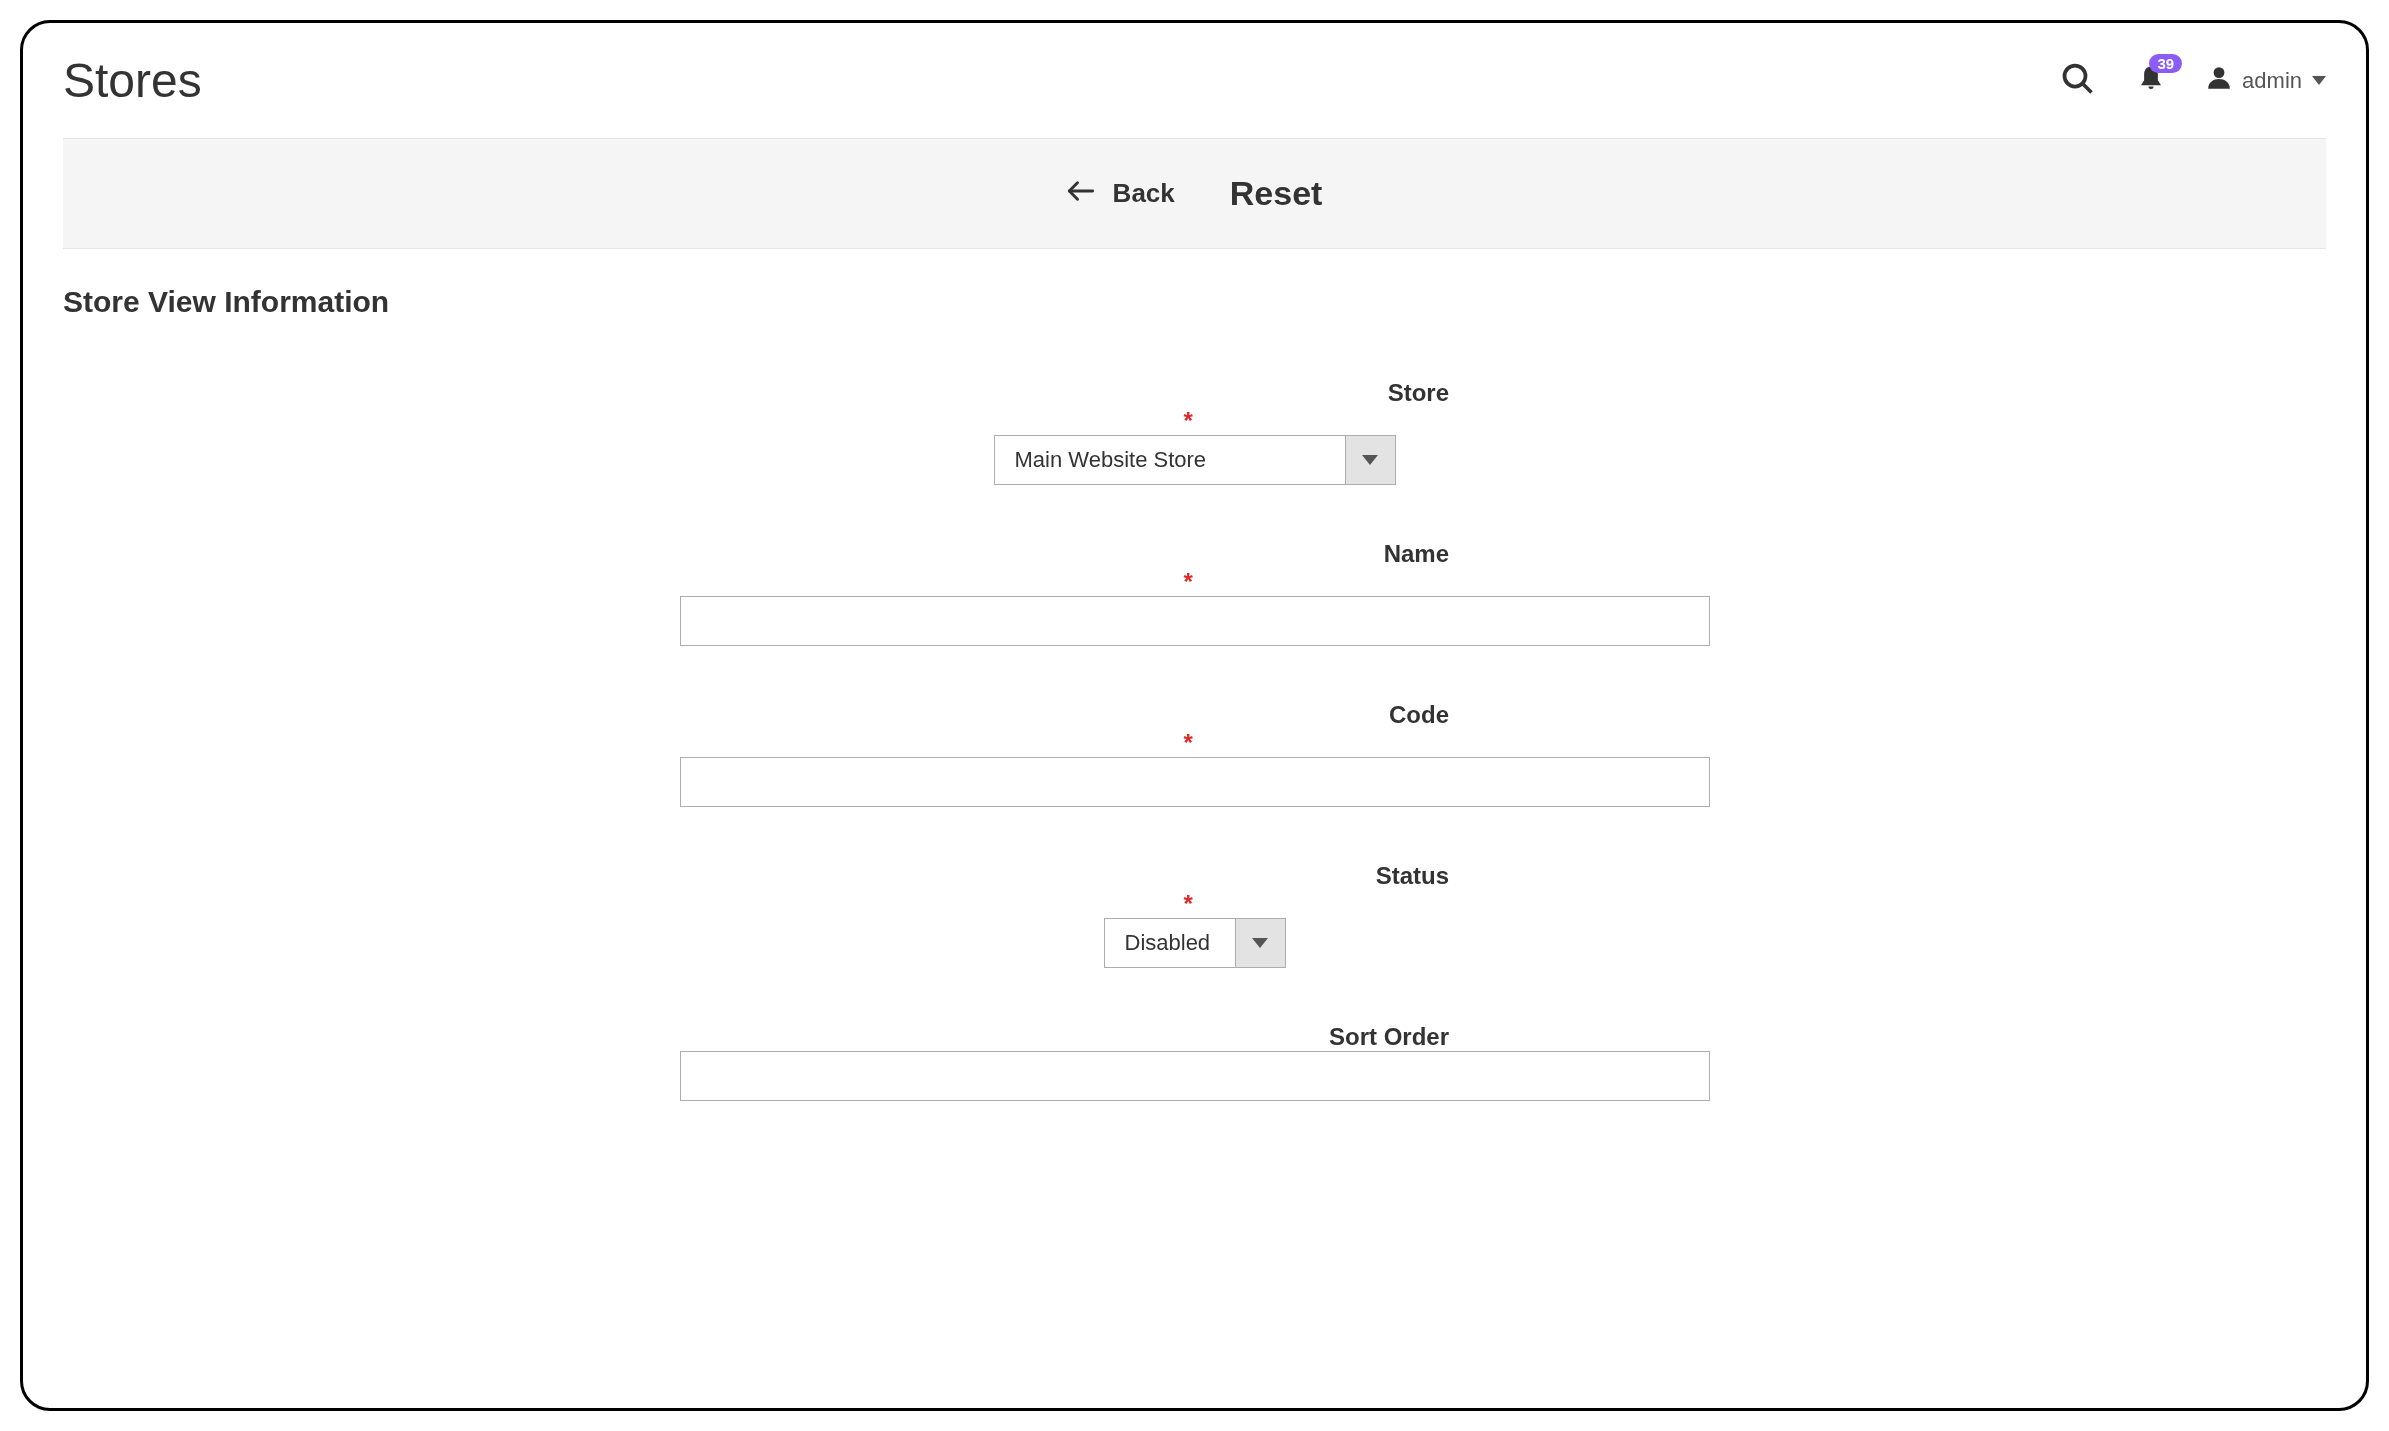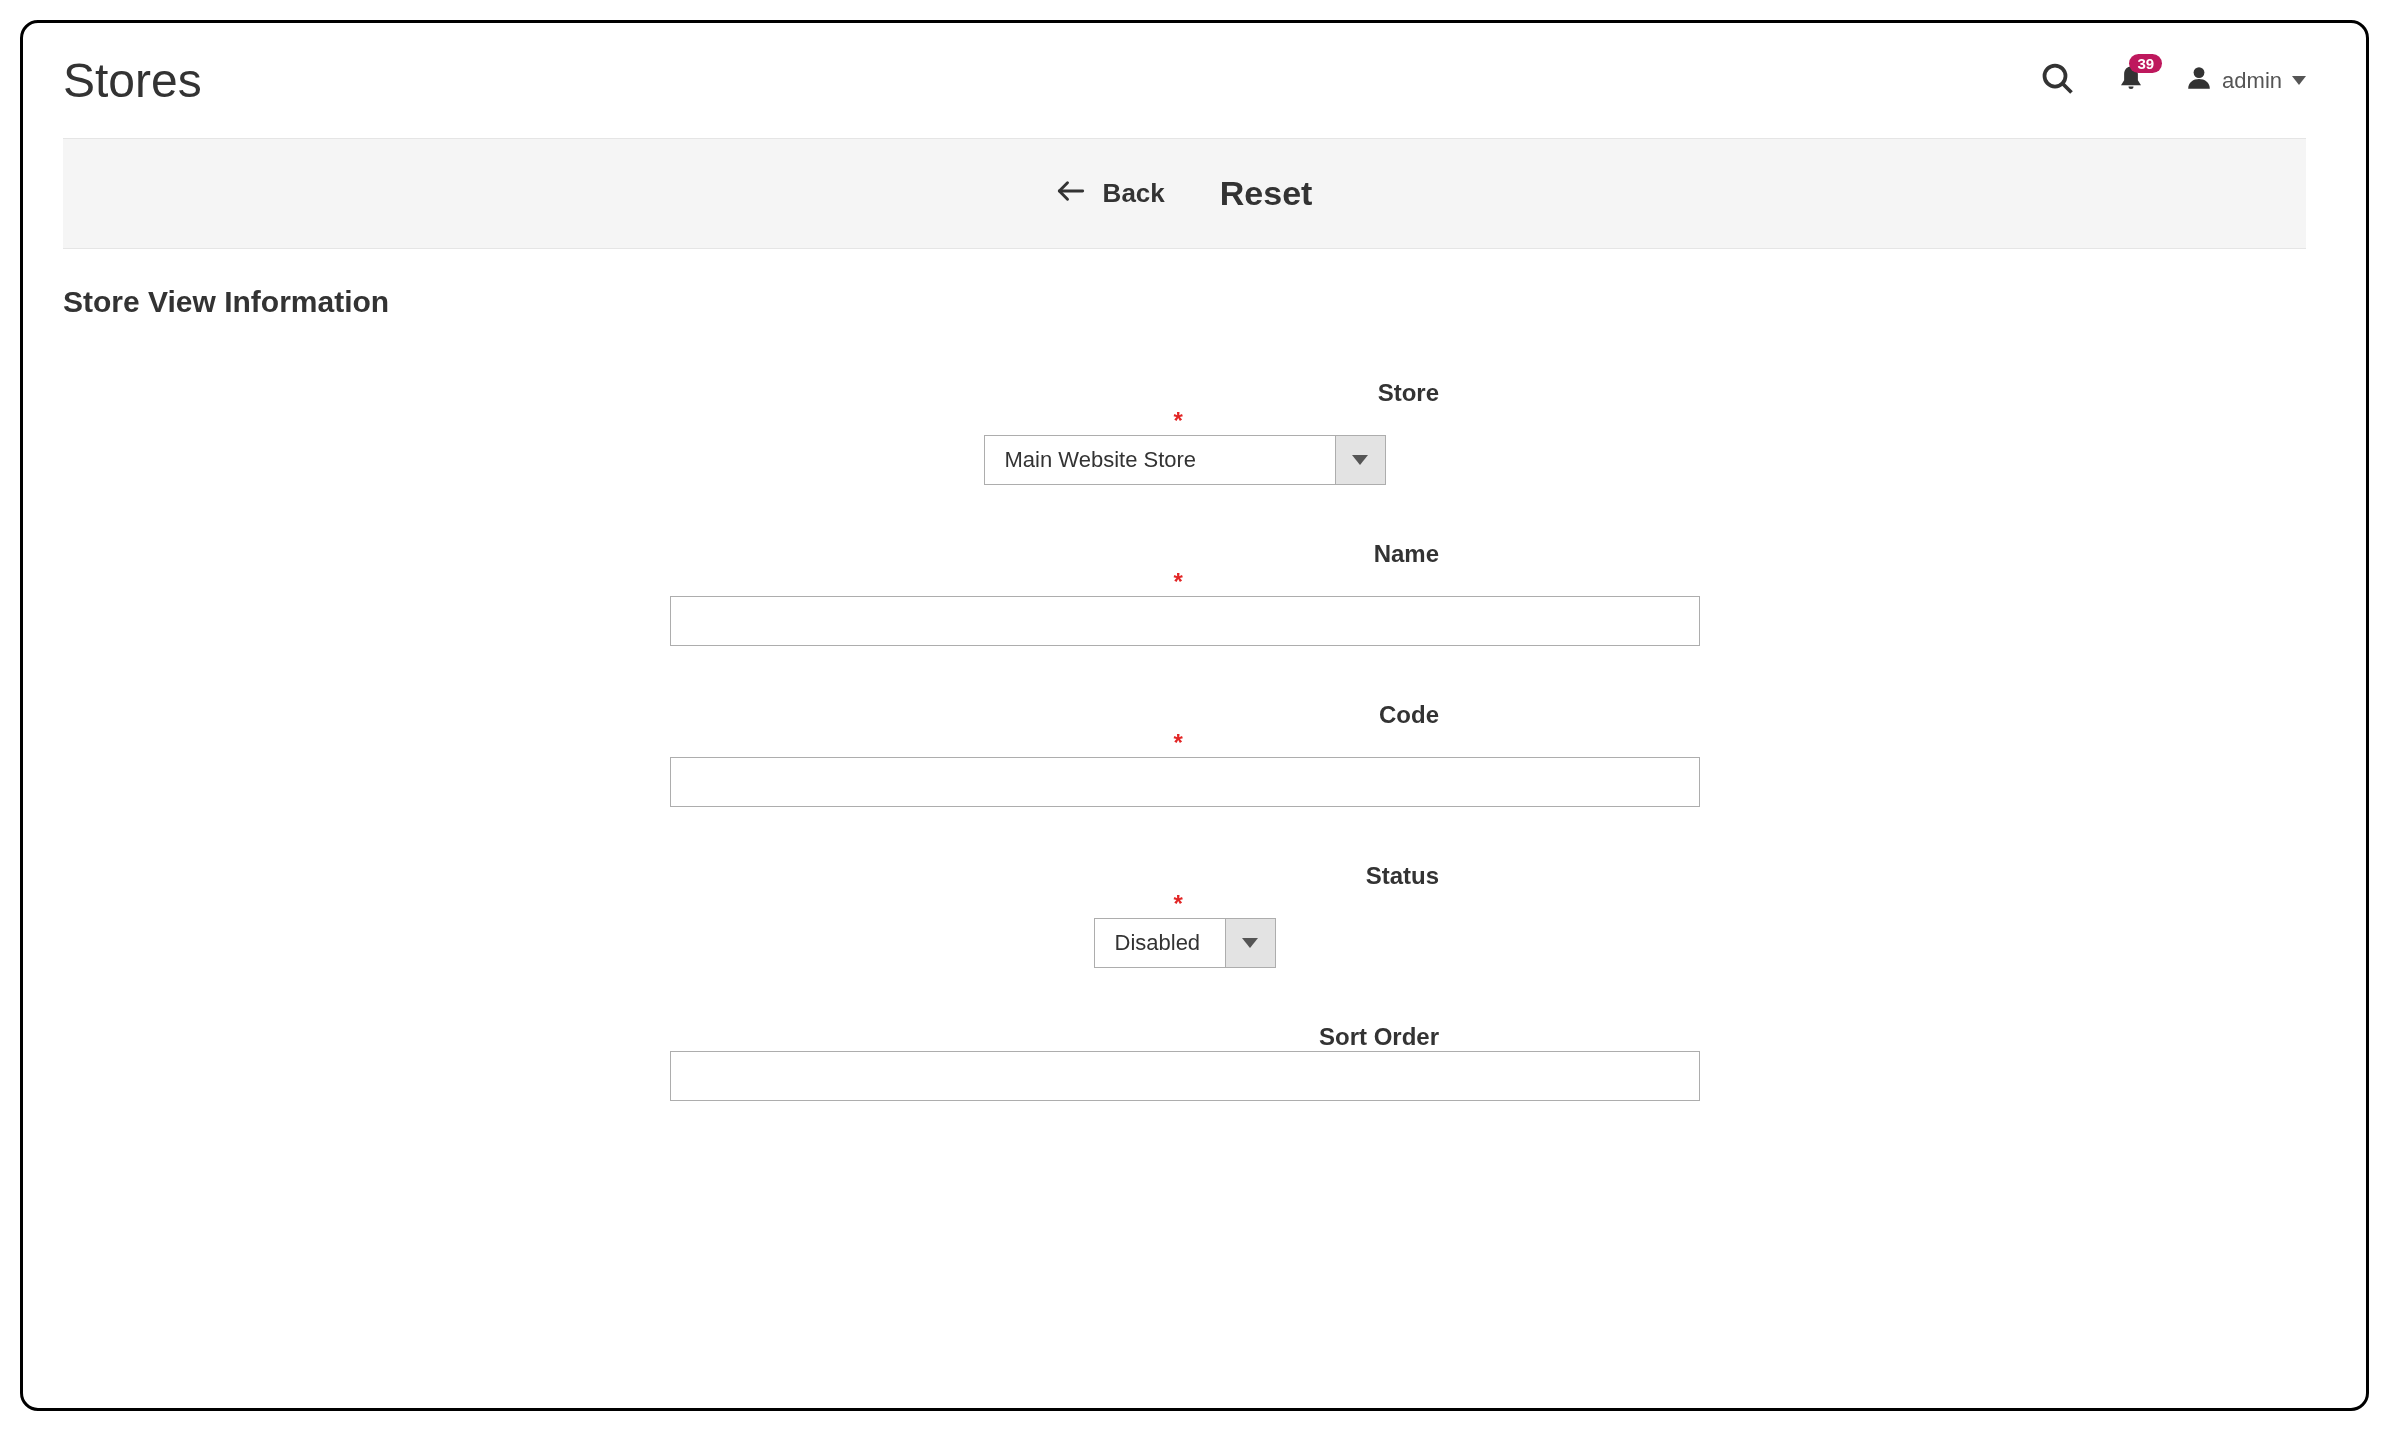--- a/index.html
+++ b/index.html
@@ -7,22 +7,22 @@
       margin: 0;
       padding: 0;
     }
     body {
       font-family: -apple-system, BlinkMacSystemFont, "Segoe UI", Helvetica, Arial, sans-serif;
       background: #fff;
       padding: 20px;
     }
     .frame {
       border: 3px solid #000;
-      border-radius: 18px;
-      padding: 30px 60px 50px 40px;
+      border-radius: 30px;
+      padding: 30px 40px 50px 40px;
       width: 100%;
       height: 100%;
       min-height: 1391px;
     }
     .header {
       display: flex;
       align-items: center;
       justify-content: space-between;
       margin-bottom: 30px;
     }
@@ -46,21 +46,21 @@
       cursor: pointer;
     }
     .bell-icon svg {
       width: 30px;
       height: 30px;
     }
     .badge {
       position: absolute;
       top: -10px;
       right: -16px;
-      background: #be185d;
+      background: #8b5cf6;
       color: #fff;
       border-radius: 12px;
       font-size: 15px;
       font-weight: 700;
       padding: 1px 8px;
       min-width: 26px;
       text-align: center;
     }
     .user-menu {
       display: flex;

